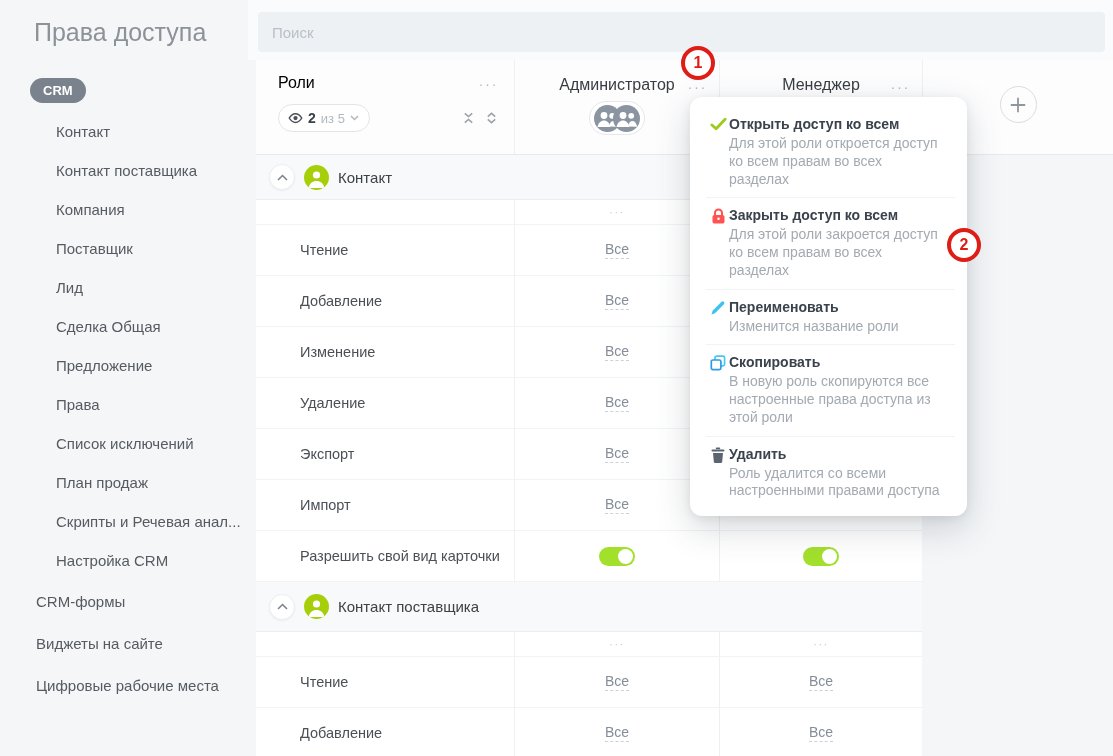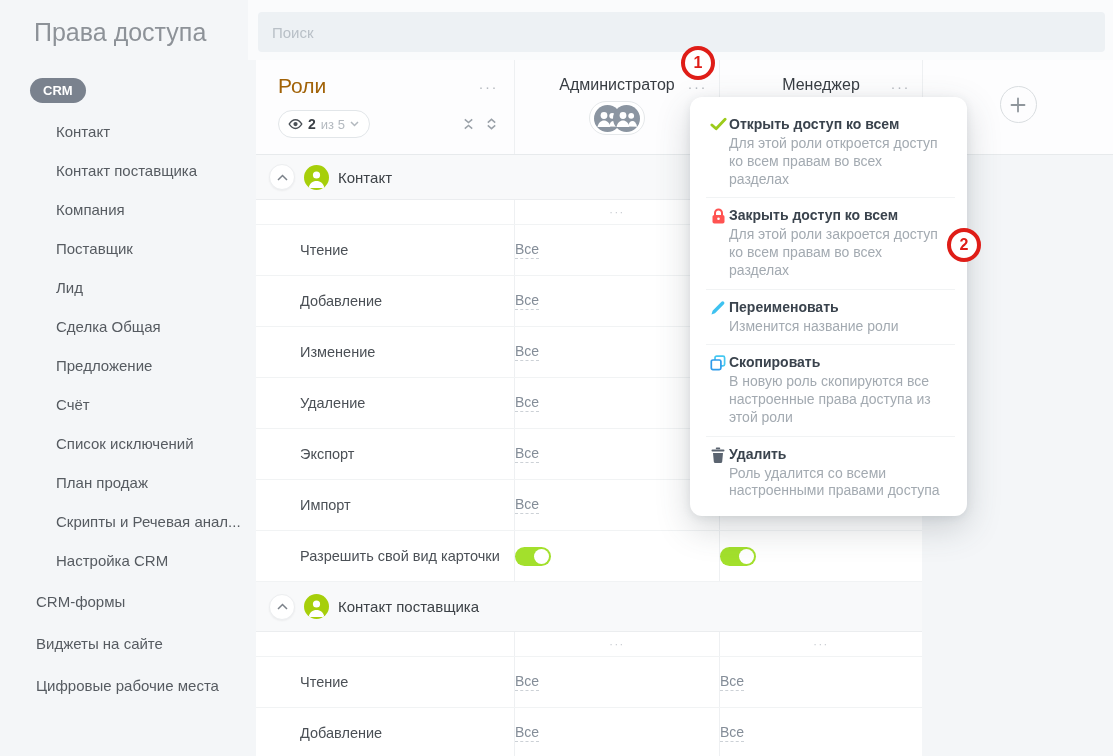--- a/index.html
+++ b/index.html
@@ -27,21 +27,21 @@
     color:#555a60; font-family:"Liberation Sans",sans-serif; outline:none; }
   .search-input::placeholder { color:#b9c0c7; }
 
   
   .thead { position:absolute; left:256px; top:60px; width:857px; height:95px;
     background:#fdfdfe; border-bottom:1px solid #e7eaec; display:flex; }
   .th { position:relative; }
   .th + .th { border-left:1px solid #eef0f2; }
   .th-roles { width:258px; padding:14px 16px 0 22px; }
   .th-roles-top { display:flex; justify-content:space-between; align-items:center; }
-  .roles-title { font-size:21px; color:#a16207; }
+  .roles-title { font-size:16px; color:#000000; }
   .dots { color:#b6bac0; font-size:15px; letter-spacing:1.5px; line-height:1; cursor:pointer; }
   .chip-row { margin-top:12px; display:flex; justify-content:space-between; align-items:center; }
   .chip { display:inline-flex; align-items:center; gap:5px; height:28px; padding:0 10px 0 9px;
     border:1px solid #e2e6e9; border-radius:14px; background:#fff; cursor:pointer; }
   .chip-count { font-size:14px; color:#3c4147; font-weight:bold; }
   .chip-of { font-size:13px; color:#b3b9bf; }
   .hdr-icons { display:flex; gap:10px; align-items:center; }
   .hicon { cursor:pointer; display:flex; }
   .th-admin { width:205px; } .th-manager { width:203px; } .th-extra { width:191px; }
   .col-title-row { margin-top:16px; text-align:center; font-size:16px; color:#383d43; position:relative; }
@@ -64,21 +64,21 @@
   .sec-avatar { display:flex; flex:none; }
   .sec-title { font-size:15px; color:#3d4247; }
   .subrow { height:25px; display:flex; background:#fff; border-bottom:1px solid #f1f3f4; }
   .sc-label { width:258px; }
   .sc-val { width:205px; display:flex; align-items:center; justify-content:center;
     border-left:1px solid #eef0f2; font-size:11px; color:#c6cacf; letter-spacing:1.5px; cursor:pointer; }
   .sc-val.m { width:203px; }
   .row { height:51px; display:flex; background:#fff; border-bottom:1px solid #f1f3f4; }
   .c-label { width:258px; display:flex; align-items:center; padding-left:44px;
     font-size:14.5px; color:#4b5056; }
-  .c-val { width:205px; display:flex; align-items:center; justify-content:flex-start;
+  .c-val { width:205px; display:flex; align-items:center; justify-content:center;
     border-left:1px solid #eef0f2; }
   .c-val.m { width:203px; }
   .val-link { font-size:14px; color:#848d98; border-bottom:1px dashed #ccd1d6;
     padding-bottom:1px; cursor:pointer; }
   .toggle { width:36px; height:19px; border-radius:10px; background:#a3e02c; position:relative; cursor:pointer; }
   .toggle::after { content:""; position:absolute; right:2px; top:2px; width:15px; height:15px;
     border-radius:50%; background:#fff; }
 
   
   .menu { position:absolute; left:690px; top:97px; width:277px; background:#fff;
@@ -104,21 +104,21 @@
   <div class="sb-title">Права доступа</div>
   <div class="crm-badge">CRM</div>
   <div class="sb-list">
     <div class="sb-item">Контакт</div>
     <div class="sb-item">Контакт поставщика</div>
     <div class="sb-item">Компания</div>
     <div class="sb-item">Поставщик</div>
     <div class="sb-item">Лид</div>
     <div class="sb-item">Сделка Общая</div>
     <div class="sb-item">Предложение</div>
-    <div class="sb-item">Счёт</div>
+    <div class="sb-item">Права</div>
     <div class="sb-item">Список исключений</div>
     <div class="sb-item">План продаж</div>
     <div class="sb-item">Скрипты и Речевая анал...</div>
     <div class="sb-item">Настройка CRM</div>
     <div class="sb-item top">CRM-формы</div>
     <div class="sb-item top">Виджеты на сайте</div>
     <div class="sb-item top">Цифровые рабочие места</div>
   </div>
 </div>
 

